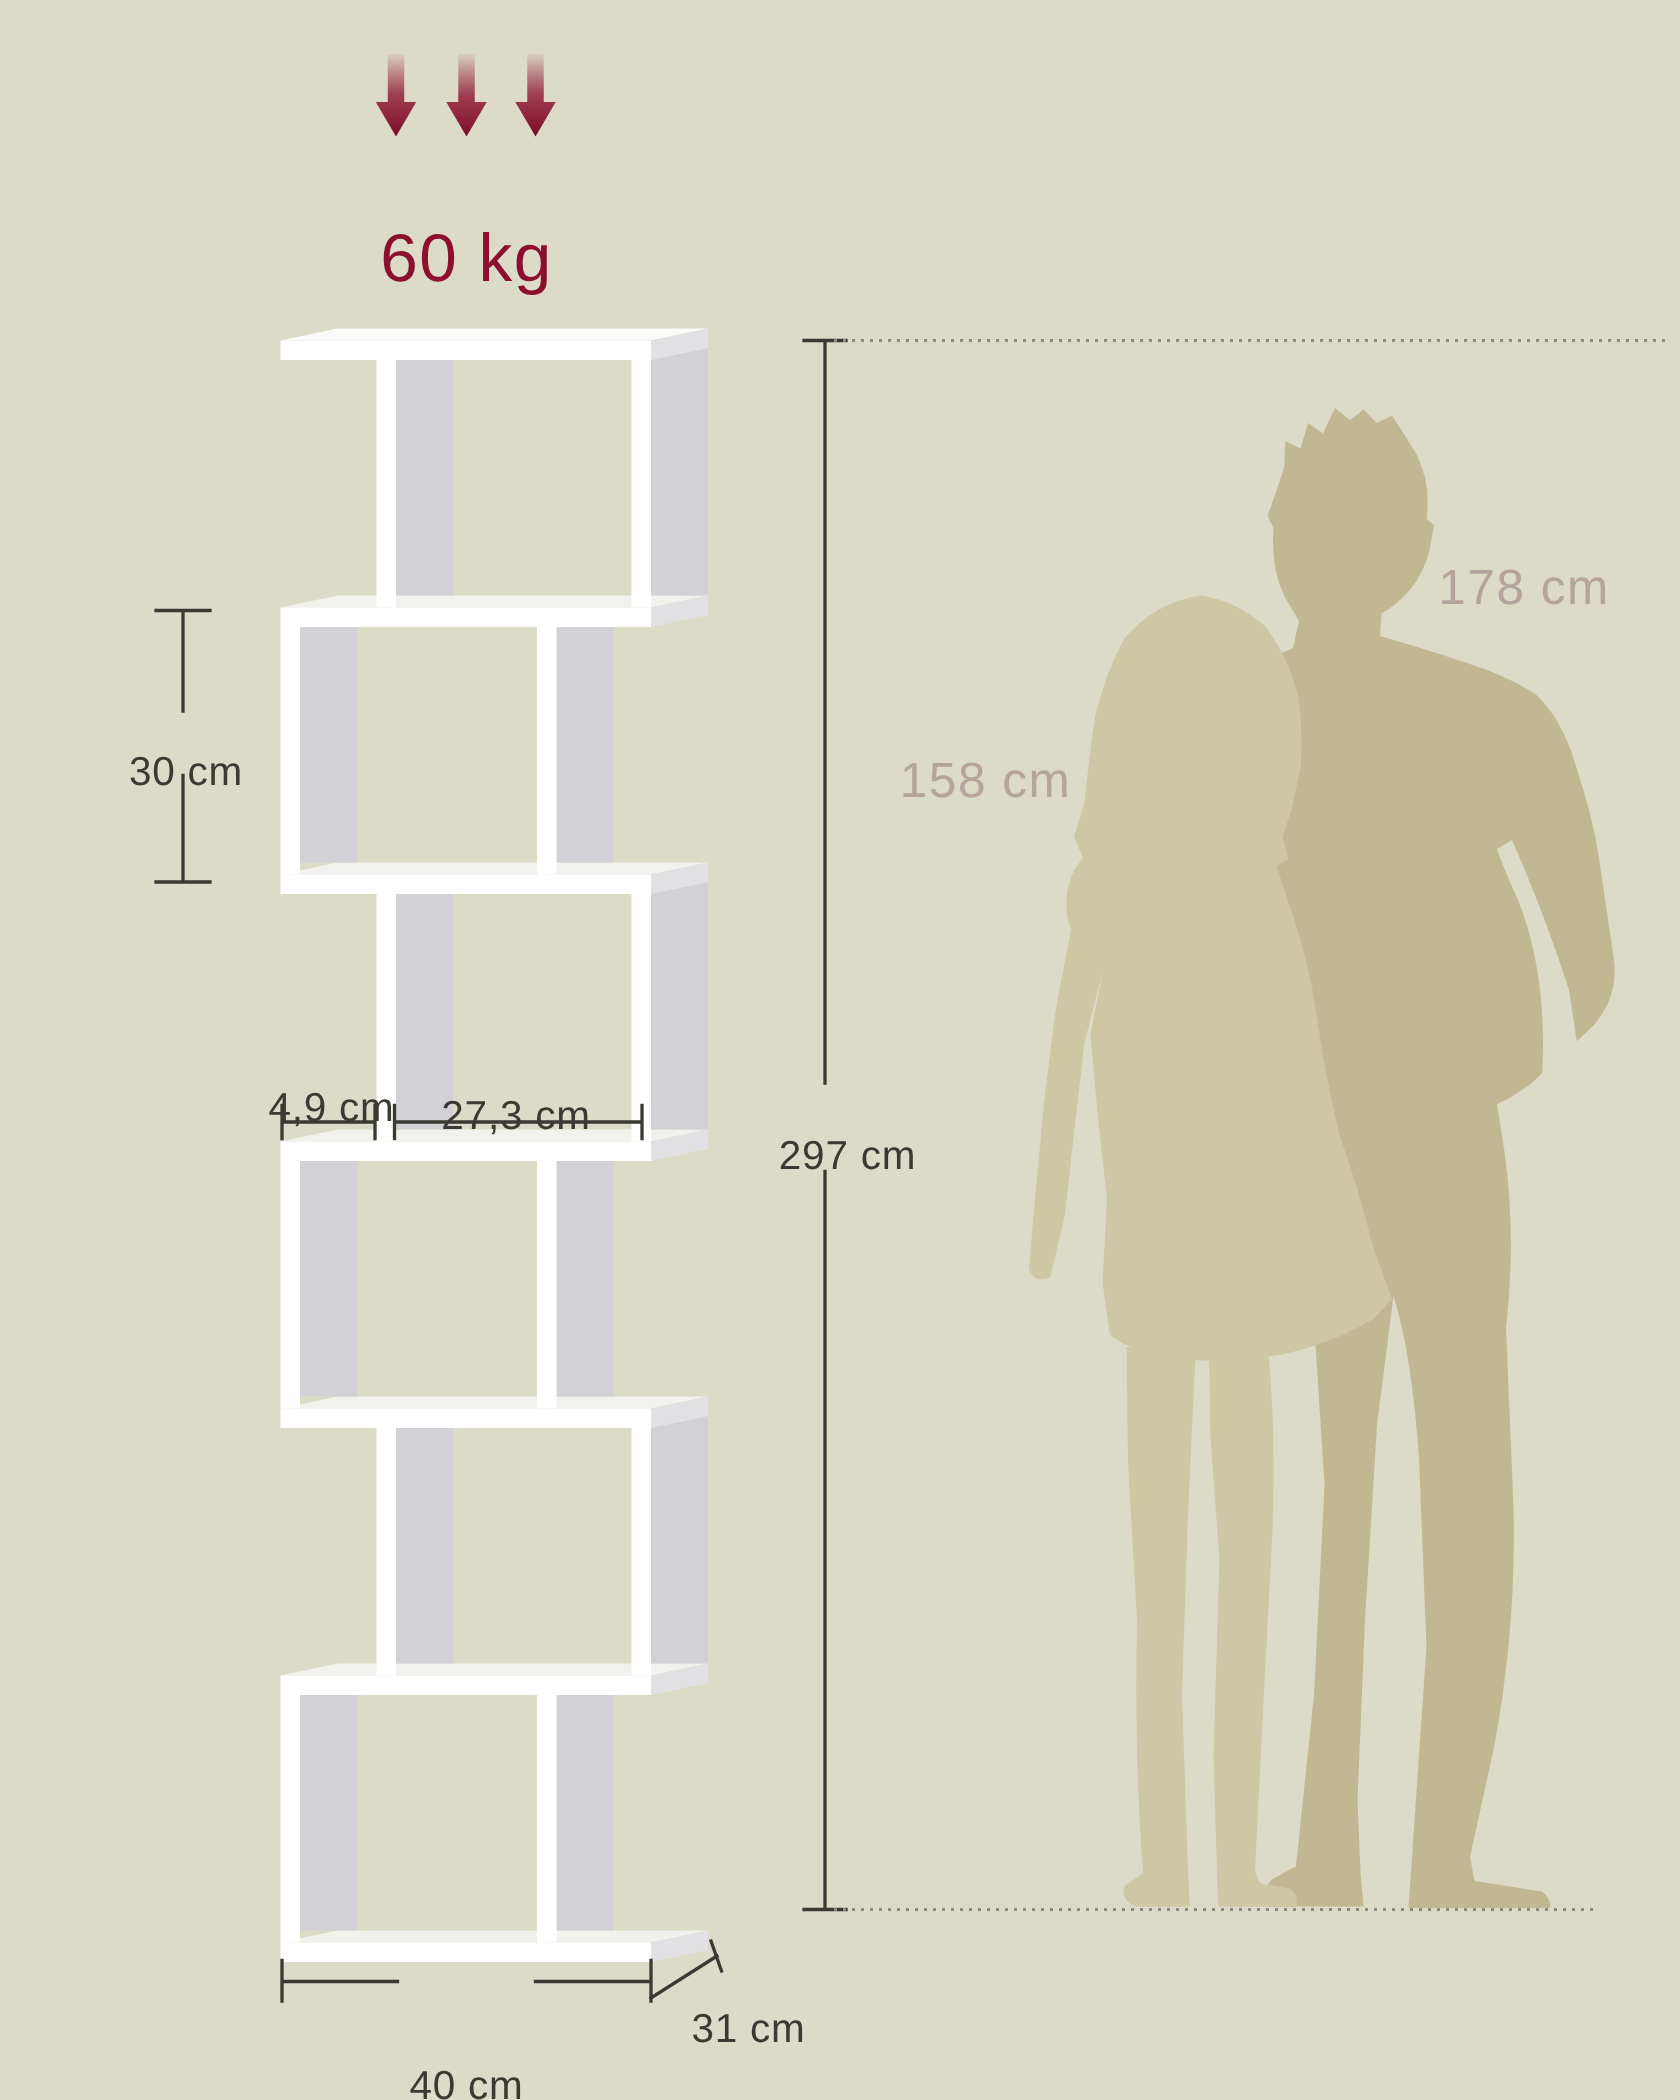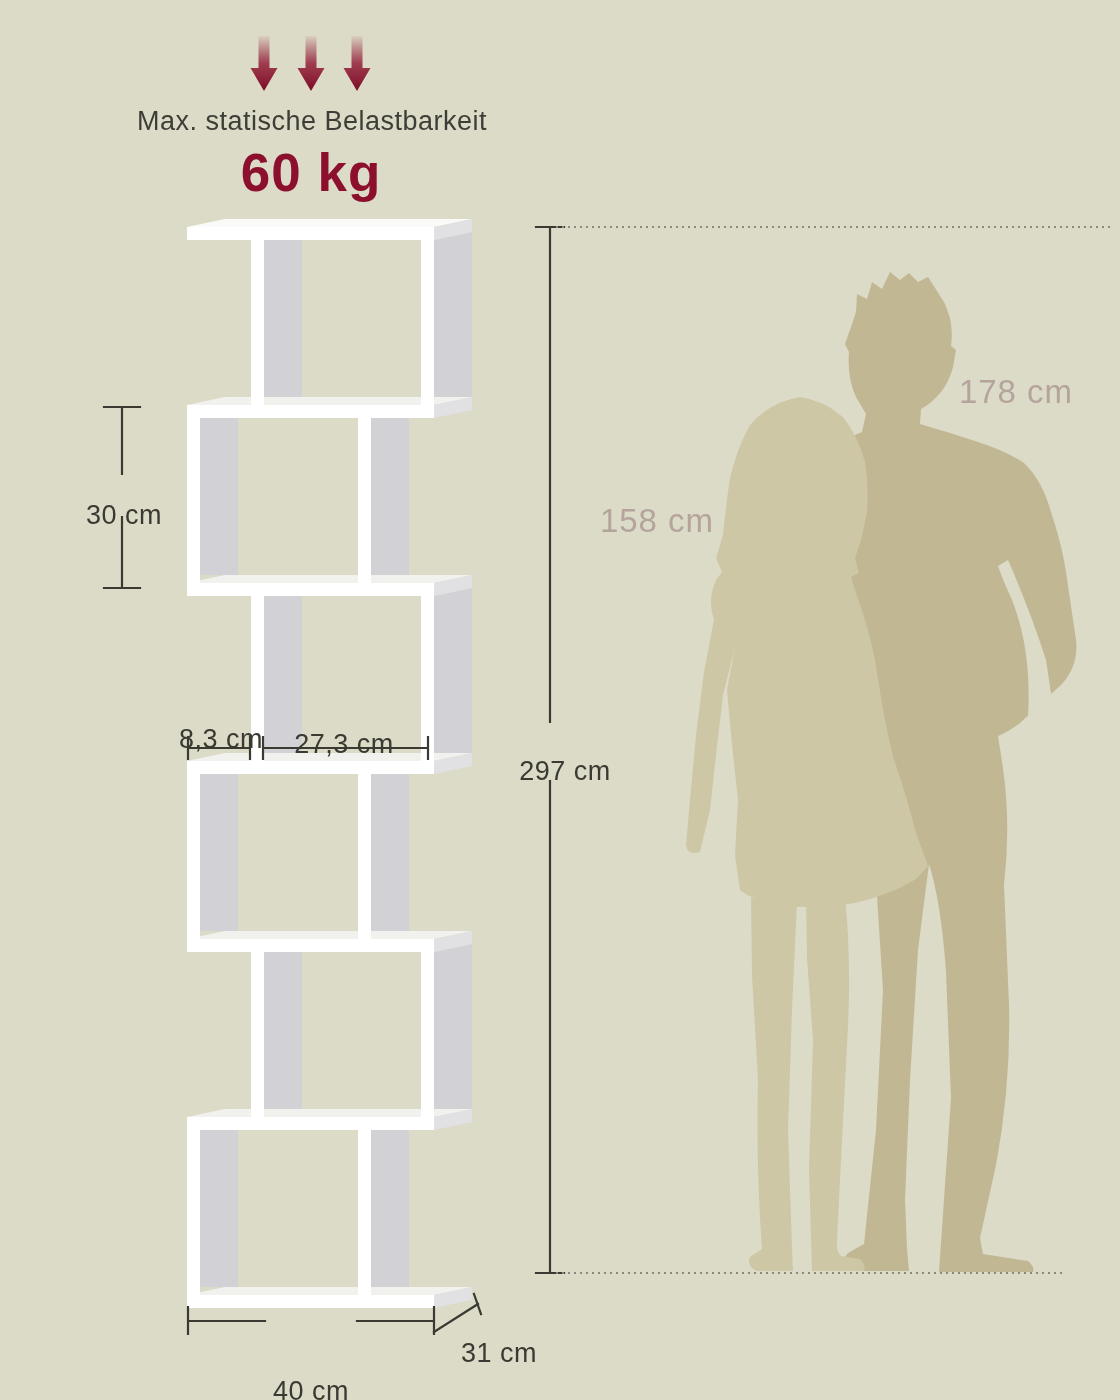--- a/index.html
+++ b/index.html
@@ -16,21 +16,21 @@
     font-family:"Liberation Sans", sans-serif;
   }
   .stage svg{position:absolute; left:0; top:0;}
   .lbl{
     position:absolute; transform:translate(-50%,-50%);
     white-space:nowrap; line-height:1;
   }
   .dim{color:var(--ink); font-size:27px; letter-spacing:.5px;margin-top:20px;}
   .person-h{color:var(--rose); font-size:33px; letter-spacing:1px;}
   .load-label{color:#3e3e37; font-size:27px; letter-spacing:.5px;}
-  .load-value{color:var(--red); font-size:53px; font-weight:bold; letter-spacing:1px;}
+  .load-value{color:var(--red); font-size:45px; font-weight:normal; letter-spacing:1px;}
   .sv-top{fill:var(--shelf-top);}
   .sv-floor{fill:var(--shelf-floor);}
   .sv-gray{fill:var(--shelf-gray);}
   .sv-end{fill:var(--shelf-end);}
   .sv-white{fill:var(--shelf-white);}
   .sv-man{fill:var(--man);}
   .sv-woman{fill:var(--woman);}
   .sv-gap{fill:var(--bg);}
   .dimline{stroke:var(--ink); stroke-width:2.2; fill:none; stroke-linecap:square;}
   .dotline{stroke:var(--dotted); stroke-width:2; fill:none; stroke-dasharray:2,4;}
@@ -155,25 +155,24 @@
       <g>
         <path class="dimline" d="M188,1307 V1334 M434,1307 V1334 M188,1321 H265 M357,1321 H434"></path>
       </g>
 
       <g>
         <path class="dimline" d="M434,1332 L478,1304 M474,1294 L481,1314"></path>
       </g>
     </g>
   </svg>
 
-  <div class="lbl load-label" style="left:312px; top:121px;">Max. statische Belastbarkeit</div>
   <div class="lbl load-value" style="left:311px; top:172px;">60 kg</div>
 
   <div class="lbl dim" style="left:124px; top:495px;">30 cm</div>
-  <div class="lbl dim" style="left:221px; top:719px;">8,3 cm</div>
+  <div class="lbl dim" style="left:221px; top:719px;">4,9 cm</div>
   <div class="lbl dim" style="left:344px; top:724px;">27,3 cm</div>
   <div class="lbl dim" style="left:565px; top:751px;">297 cm</div>
   <div class="lbl dim" style="left:311px; top:1371px;">40 cm</div>
   <div class="lbl dim" style="left:499px; top:1333px;">31 cm</div>
 
   <div class="lbl person-h" style="left:657px; top:520px;">158 cm</div>
   <div class="lbl person-h" style="left:1016px; top:391px;">178 cm</div>
 
 </div>
 

